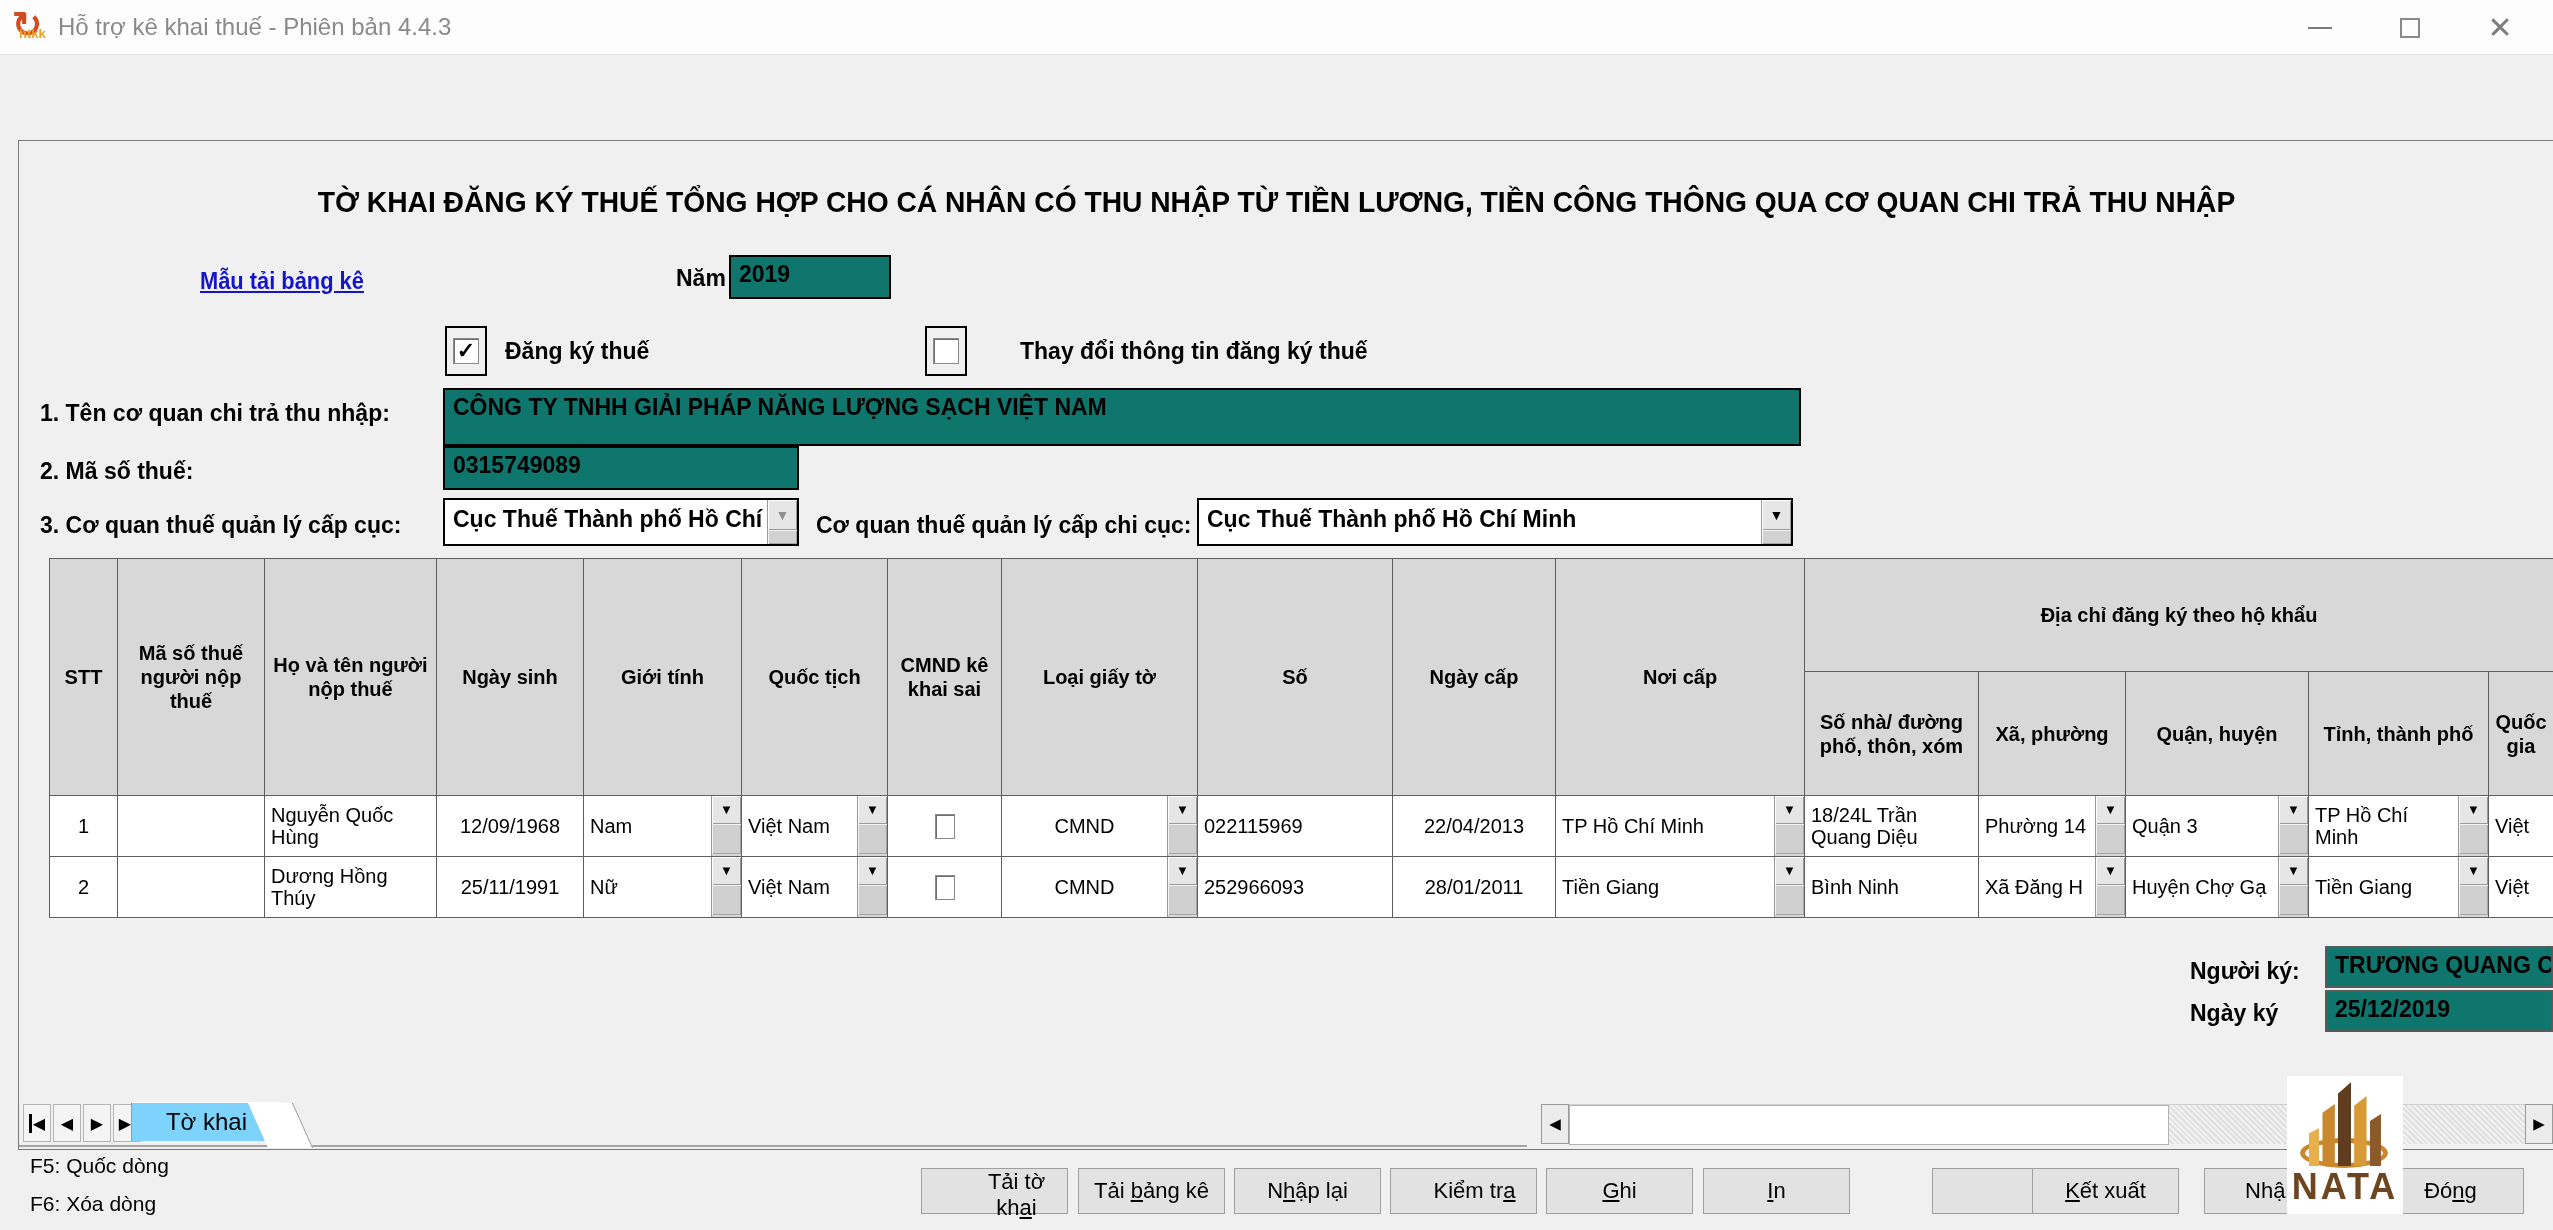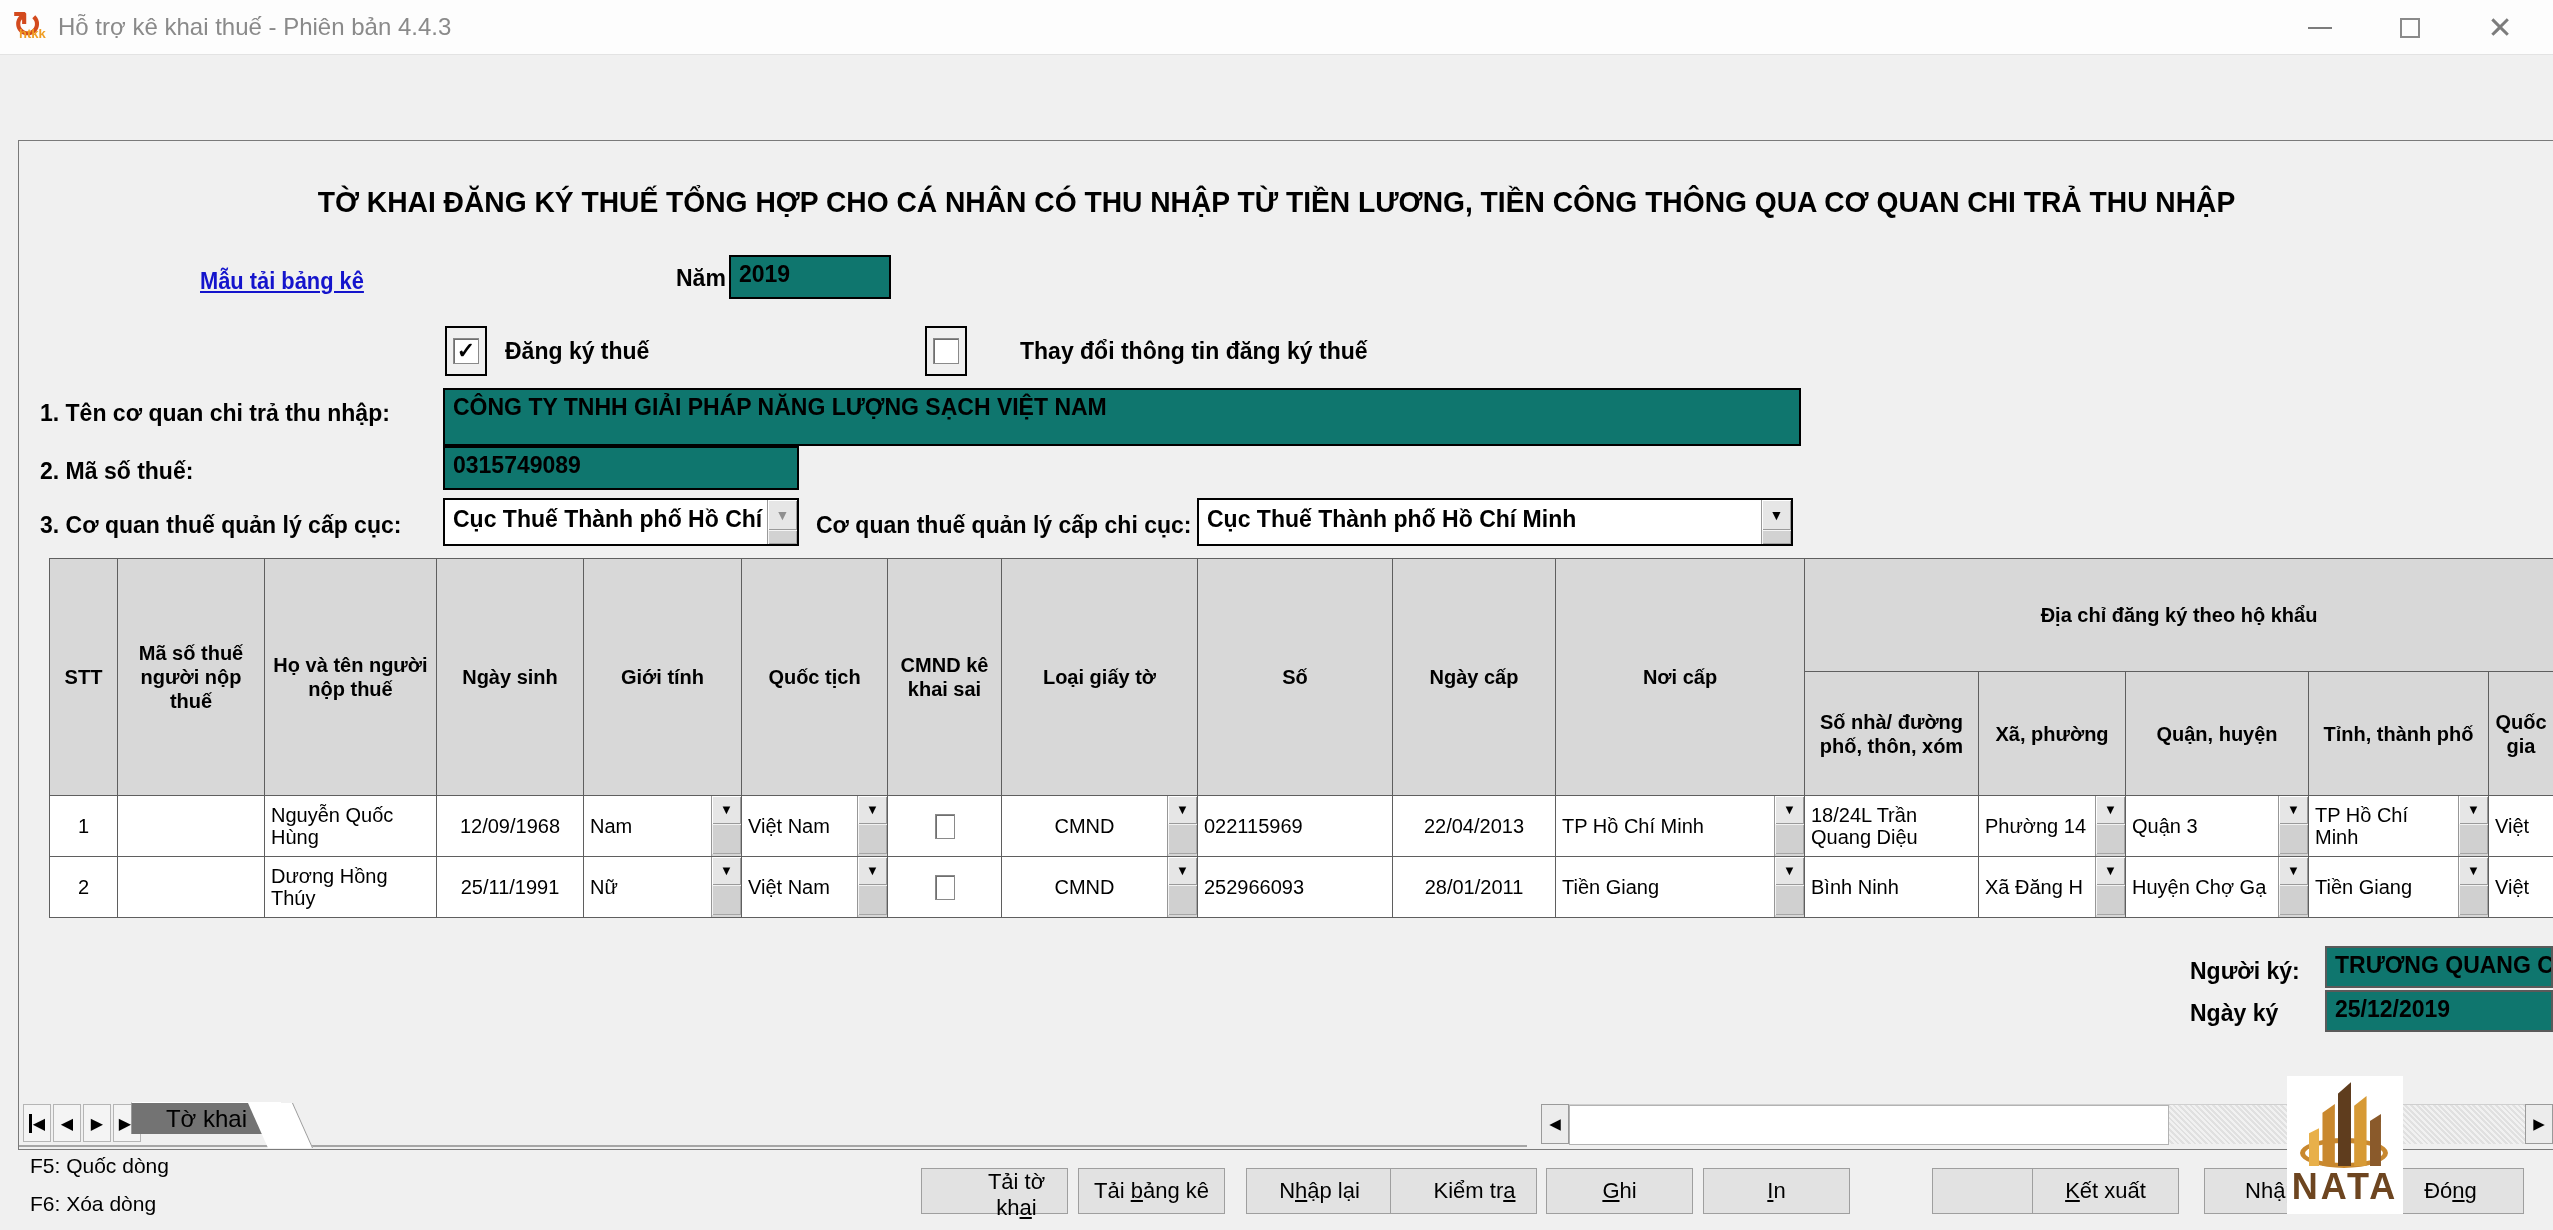--- a/index.html
+++ b/index.html
@@ -70,21 +70,21 @@
     box-shadow:inset 1px 1px 0 #6f6f6f, inset -1px -1px 0 #fff; }
   
   
   .tabstrip { position:absolute; left:19px; top:1100px; width:1508px; height:47px;
     background:#f0f0f0; border-bottom:2px solid #a5a5a5; }
   .navbtns { position:absolute; left:4px; top:4px; display:flex; gap:2px; }
   .navbtn { width:28px; height:38px; background:#f4f4f4; border:1px solid #b5b5b5;
     display:flex; align-items:center; justify-content:center; font-size:16px; color:#000; }
   .navbtn .bar-l { border-left:3px solid #000; padding-left:1px; }
   .navbtn .bar-r { border-right:3px solid #000; padding-right:1px; }
-  .tab { position:absolute; left:112px; top:2px; height:32px; width:150px; background:#737373;
+  .tab { position:absolute; left:112px; top:2px; height:39px; width:150px; background:#7dd3fc;
     border-left:1px solid #9a9a9a; border-top:1px solid #fff;
     font-size:24px; display:flex; align-items:center; justify-content:center; }
   .tab::after { content:""; position:absolute; right:-22px; top:0; width:44px; height:45px;
     background:#fff; transform:skewX(24deg); border-right:1px solid #9a9a9a; z-index:-0; }
   .tab span { position:relative; z-index:1; }
   
   .hscroll { position:absolute; left:1541px; top:1104px; width:1012px; height:40px; }
   .sbtn { position:absolute; top:0; width:28px; height:40px; background:#ececec; border:1px solid #9a9a9a;
     display:flex; align-items:center; justify-content:center; font-size:15px; }
   .sbtn.left { left:0; } .sbtn.right { right:0; }
@@ -460,21 +460,21 @@
     <div class="sthumb"></div>
   </div>
   <div class="sbtn right">▶</div>
 </div>
 
 <div class="statusline" style="top:1154px;">F5: Quốc dòng</div>
 <div class="statusline" style="top:1192px;">F6: Xóa dòng</div>
 <div class="btnbar" id="button-bar">
     <button style="left: 921px; padding-left: 44px;"><span>Tải tờ kh</span><u>a</u><span>i</span></button>
     <button style="left: 1078px;"><span>Tải </span><u>b</u><span>ảng kê</span></button>
-    <button style="left: 1234px; margin-left: 12px;"><span>N</span><u>h</u><span>ập lại</span></button>
+    <button style="left: 1234px;"><span>N</span><u>h</u><span>ập lại</span></button>
     <button style="left: 1390px; padding-left: 22px;"><span>Kiểm tr</span><u>a</u><span></span></button>
     <button style="left: 1546px;"><span></span><u>G</u><span>hi</span></button>
     <button style="left: 1703px;"><span></span><u>I</u><span>n</span></button>
     <button style="left: 1932px; text-align: right;"><span></span><u>X</u><span>óa</span></button>
     <button style="left: 2032px;"><span></span><u>K</u><span>ết xuất</span></button>
     <button style="left: 2204px;"><span>Nhậ</span><u>p</u><span> t</span></button>
     <button style="left: 2377px;"><span>Đó</span><u>n</u><span>g</span></button>
   </div>
 
 <div class="nata">

